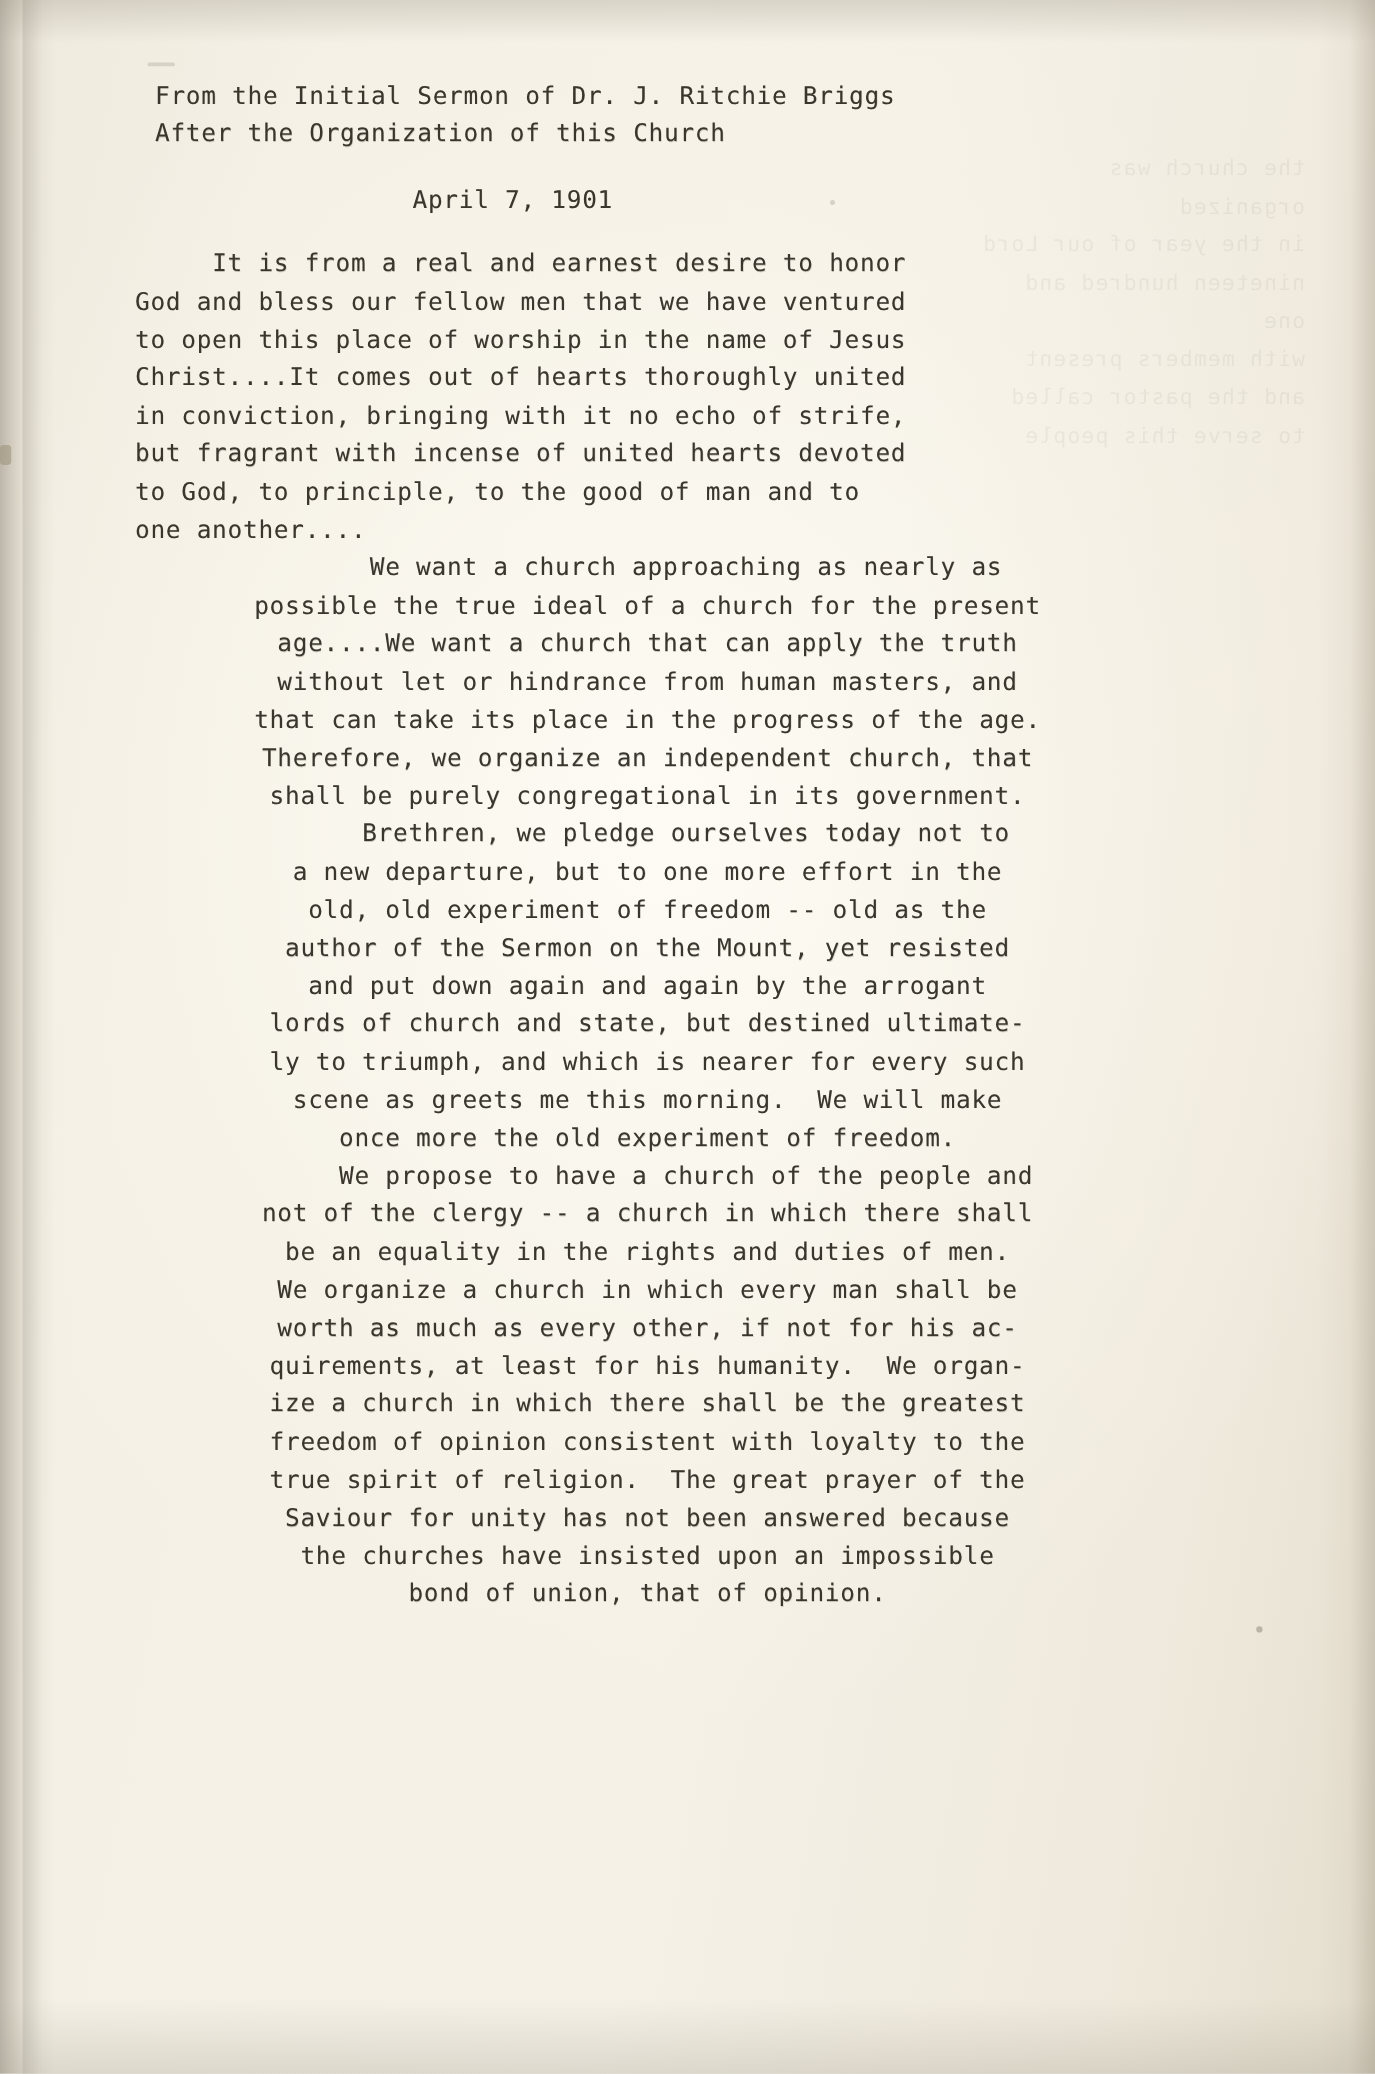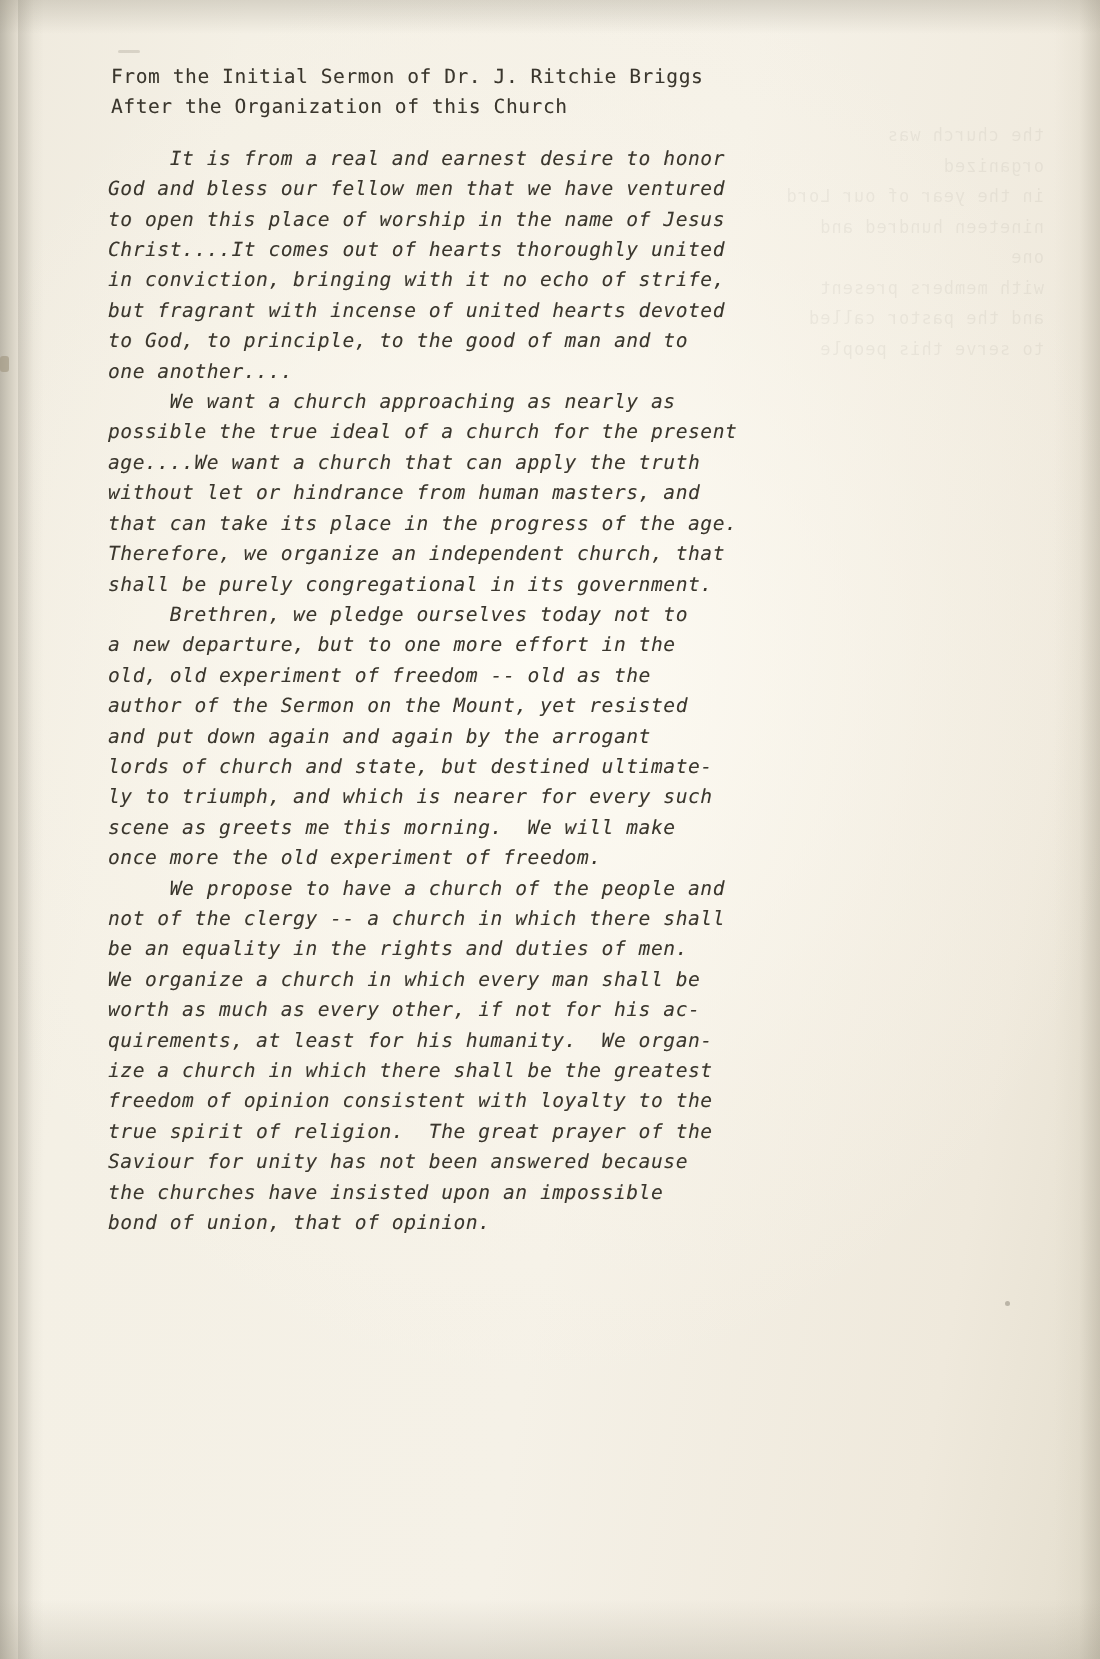--- a/index.html
+++ b/index.html
@@ -89,33 +89,32 @@
     width: 820px;
     color: #3a362d;
     font-size: 19.5px;
     line-height: 30.4px;
     letter-spacing: 0.6px;
     text-rendering: geometricPrecision;
   }
 
   .heading {
     white-space: pre-wrap;
-    margin: 0 0 0 3px;
+    margin: 0 0 0 16px;
   }
   .date {
     margin: 22px 0 0 0;
     padding-left: 222px;
   }
   .para {
     margin: 21px 0 0 0;
     white-space: pre-wrap;
     text-indent: 0;
-    font-style: italic;
   }
-  .para + .para { margin-top: 0; }
+  .para + .para { margin-top: 0; text-align: center; }
 
   
   .content, .heading, .para, .date {
     text-shadow: 0.3px 0.2px 0 rgba(58,54,45,0.25);
   }
 </style>
 </head>
 <body>
 
 <div id="page">
@@ -134,20 +133,21 @@
 to serve this people</div>
 
   <div class="speck" style="left:118px; top:50px; width:22px; height:3px; border-radius:2px; opacity:0.25;"></div>
   <div class="speck" style="left:1005px; top:1301px; width:5px; height:5px;"></div>
   <div class="speck" style="left:664px; top:160px; width:4px; height:4px; opacity:0.3;"></div>
   <div class="speck" style="left:0px; top:356px; width:9px; height:16px; border-radius:3px; background:#9a9078; opacity:0.55;"></div>
 
   <div class="content">
     <div class="heading">From the Initial Sermon of Dr. J. Ritchie Briggs
 After the Organization of this Church</div>
+    <div class="date">April 7, 1901</div>
     <div class="para">     It is from a real and earnest desire to honor
 God and bless our fellow men that we have ventured
 to open this place of worship in the name of Jesus
 Christ....It comes out of hearts thoroughly united
 in conviction, bringing with it no echo of strife,
 but fragrant with incense of united hearts devoted
 to God, to principle, to the good of man and to
 one another....</div>
     <div class="para">     We want a church approaching as nearly as
 possible the true ideal of a church for the present

